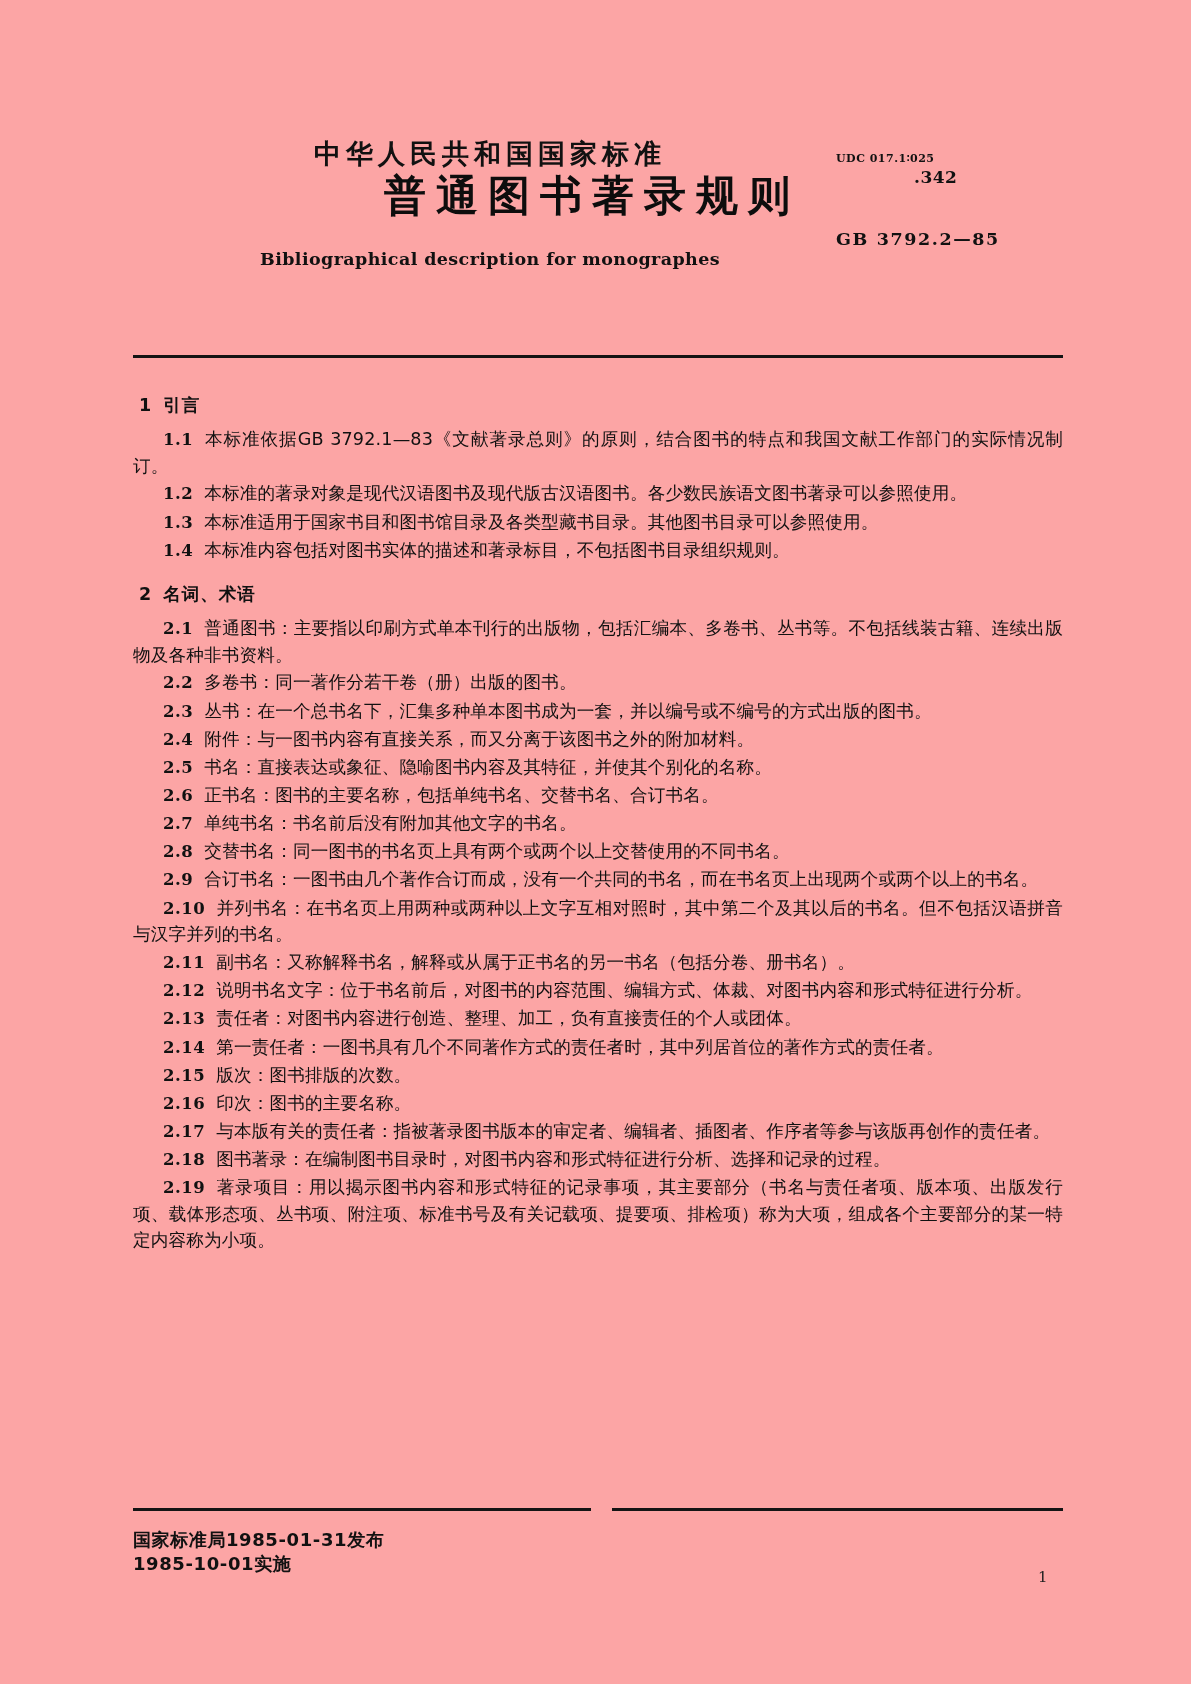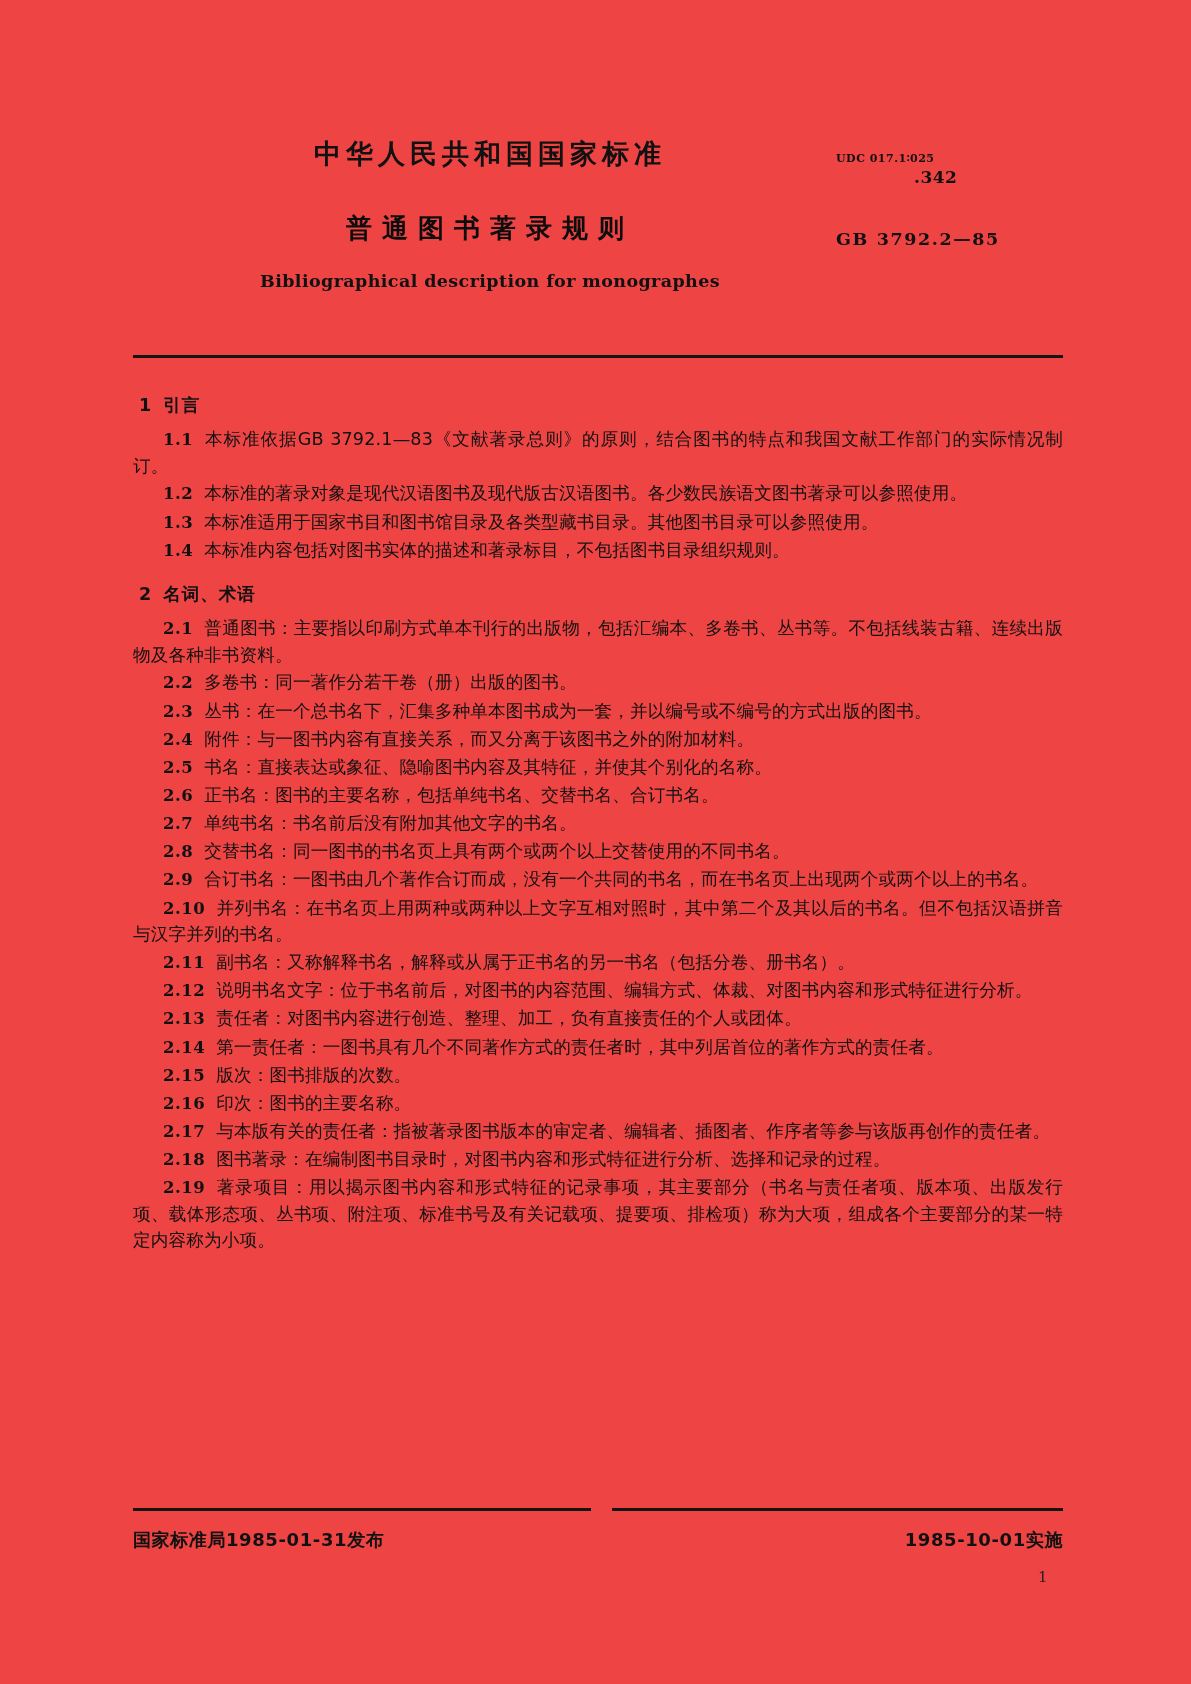--- a/index.html
+++ b/index.html
@@ -8,21 +8,21 @@
     background: #ffffff;
   }
   body {
     font-family: "DejaVu Sans", "Liberation Sans", sans-serif;
     color: #1a1a1a;
   }
   .page {
     position: relative;
     width: 1191px;
     height: 1684px;
-    background: #ef4444;
+    background: #fca5a5;
     box-sizing: border-box;
     overflow: hidden;
   }
 
   
   .masthead {
     position: absolute;
     left: 0;
     top: 138px;
     width: 1191px;
@@ -37,27 +37,27 @@
   }
   .std-org {
     font-family: "DejaVu Sans", "Liberation Sans", sans-serif;
     font-size: 27px;
     font-weight: 700;
     letter-spacing: 5px;
     color: #111;
     line-height: 1.2;
   }
   .std-title {
-    margin-top: 42px;
-    font-family: "DejaVu Sans", "Liberation Sans", sans-serif;
-    font-size: 26px;
+    font-family: "DejaVu Sans", "Liberation Sans", sans-serif;
+    font-size: 42px;
     font-weight: 700;
     letter-spacing: 10px;
     color: #0d0d0d;
     line-height: 1.25;
+    text-align: right;
   }
   .std-title-en {
     margin-top: 26px;
     font-family: "DejaVu Serif", "Liberation Serif", serif;
     font-size: 17.5px;
     font-weight: 700;
     letter-spacing: 0.4px;
     color: #111;
   }
 
@@ -155,20 +155,21 @@
     top: 1528px;
     width: 930px;
     display: flex;
     justify-content: space-between;
     align-items: baseline;
     font-family: "DejaVu Sans", "Liberation Sans", sans-serif;
     font-size: 18px;
     font-weight: 700;
     color: #111;
     letter-spacing: 0.6px;
+    flex-direction: column;
   }
   .page-num {
     position: absolute;
     left: 1038px;
     top: 1568px;
     font-family: "DejaVu Serif", "Liberation Serif", serif;
     font-size: 15px;
     color: #222;
   }
 </style>

